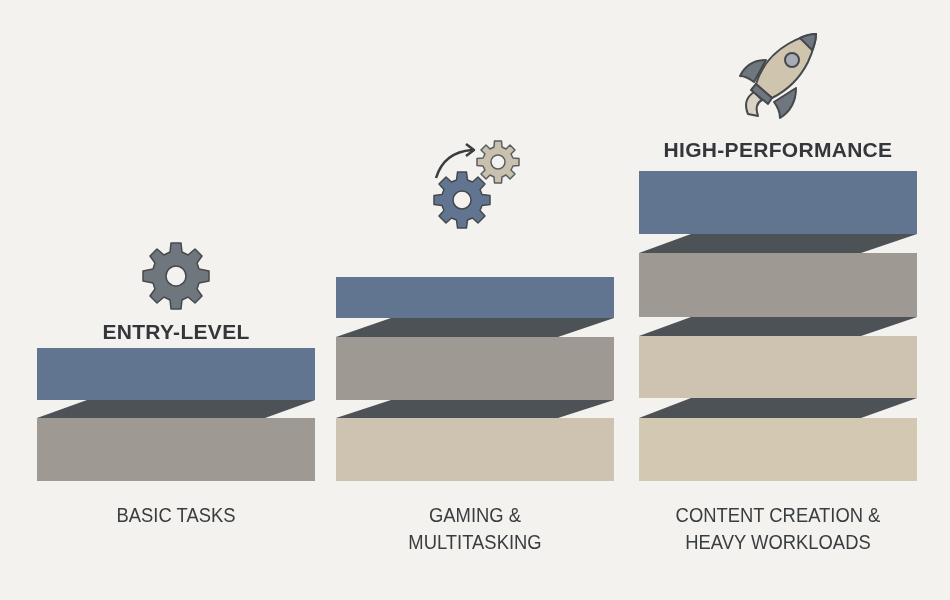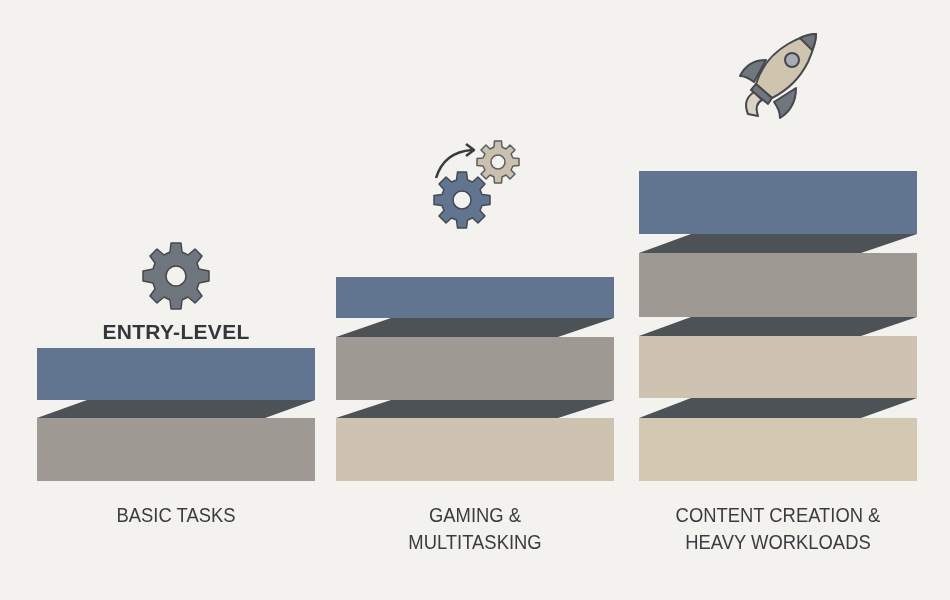--- a/index.html
+++ b/index.html
@@ -71,20 +71,21 @@
 
       <path d="M22,54 Q30,28 54,14 Q72,4 82,4 Q82,14 74,32 Q62,56 38,68 Z" fill="#cfc5ae"></path>
 
       <path d="M66,8 Q74,4 82,4 Q82,12 78,20 Z" fill="#6f767d"></path>
 
       <path d="M22,54 L38,68 L34,74 L17,60 Z" fill="#6f767d"></path>
 
       <circle cx="58" cy="30" r="7" fill="#a6adb4"></circle>
     </g>
   </svg>
+  <div class="title" style="top:138px;width:278px;">HIGH-PERFORMANCE</div>
   <div class="layer" style="top:171px;width:278px;height:63px;background:#627590;"></div>
   <svg class="conn" style="top:234px;" width="278" height="19">
       <polygon points="52,0 278,0 222,19 0,19" fill="#4c5256"></polygon>
     </svg>
   <div class="layer" style="top:253px;width:278px;height:64px;background:#9e9a93;"></div>
   <svg class="conn" style="top:317px;" width="278" height="19">
       <polygon points="52,0 278,0 222,19 0,19" fill="#4c5256"></polygon>
     </svg>
   <div class="layer" style="top:336px;width:278px;height:62px;background:#cdc3b0;"></div>
   <svg class="conn" style="top:398px;" width="278" height="20">

